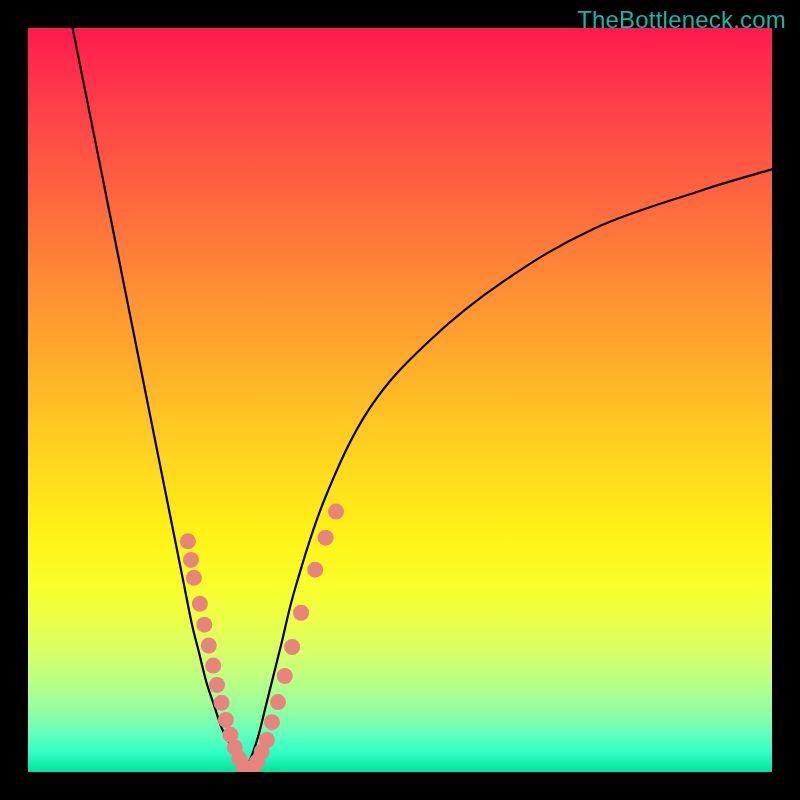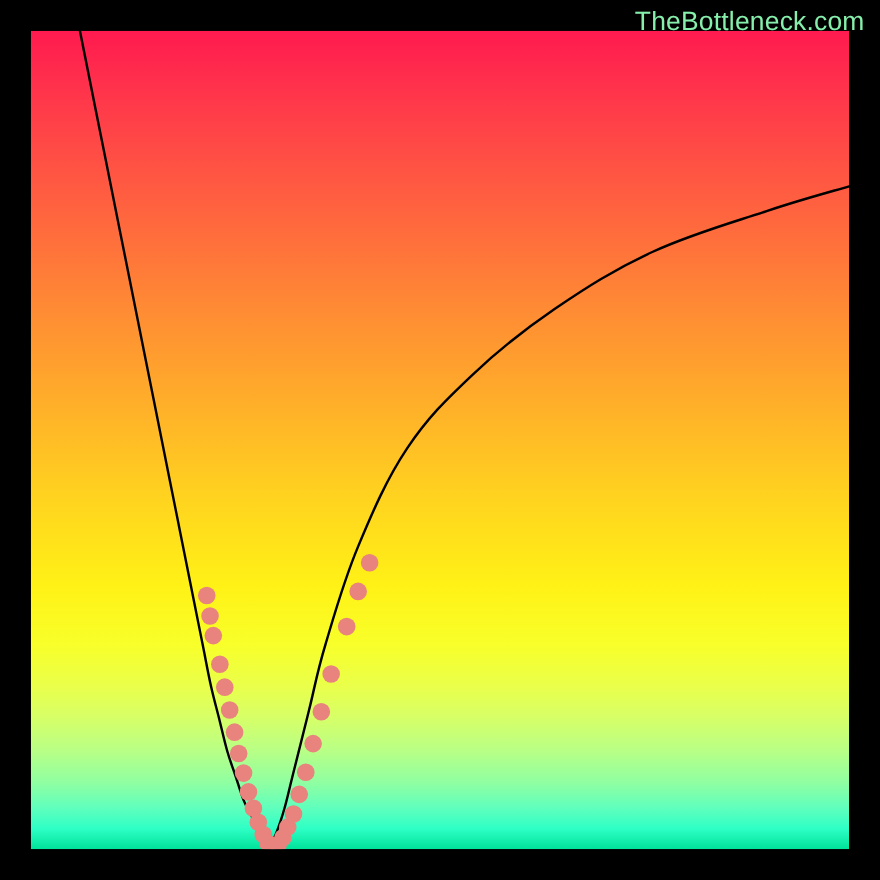--- a/index.html
+++ b/index.html
@@ -14,21 +14,21 @@
   .stage {
     position: relative;
     width: 800px;
     height: 800px;
     background: #000;
   }
   .watermark {
     position: absolute;
     top: 6px;
     right: 14px;
-    color: #86efac;
+    color: #14b8a6;
     font-size: 24px;
     font-weight: 500;
     letter-spacing: 0.2px;
     z-index: 50;
     user-select: none;
   }
   .plot-area {
     position: absolute;
     left: 28px;
     top: 28px;

